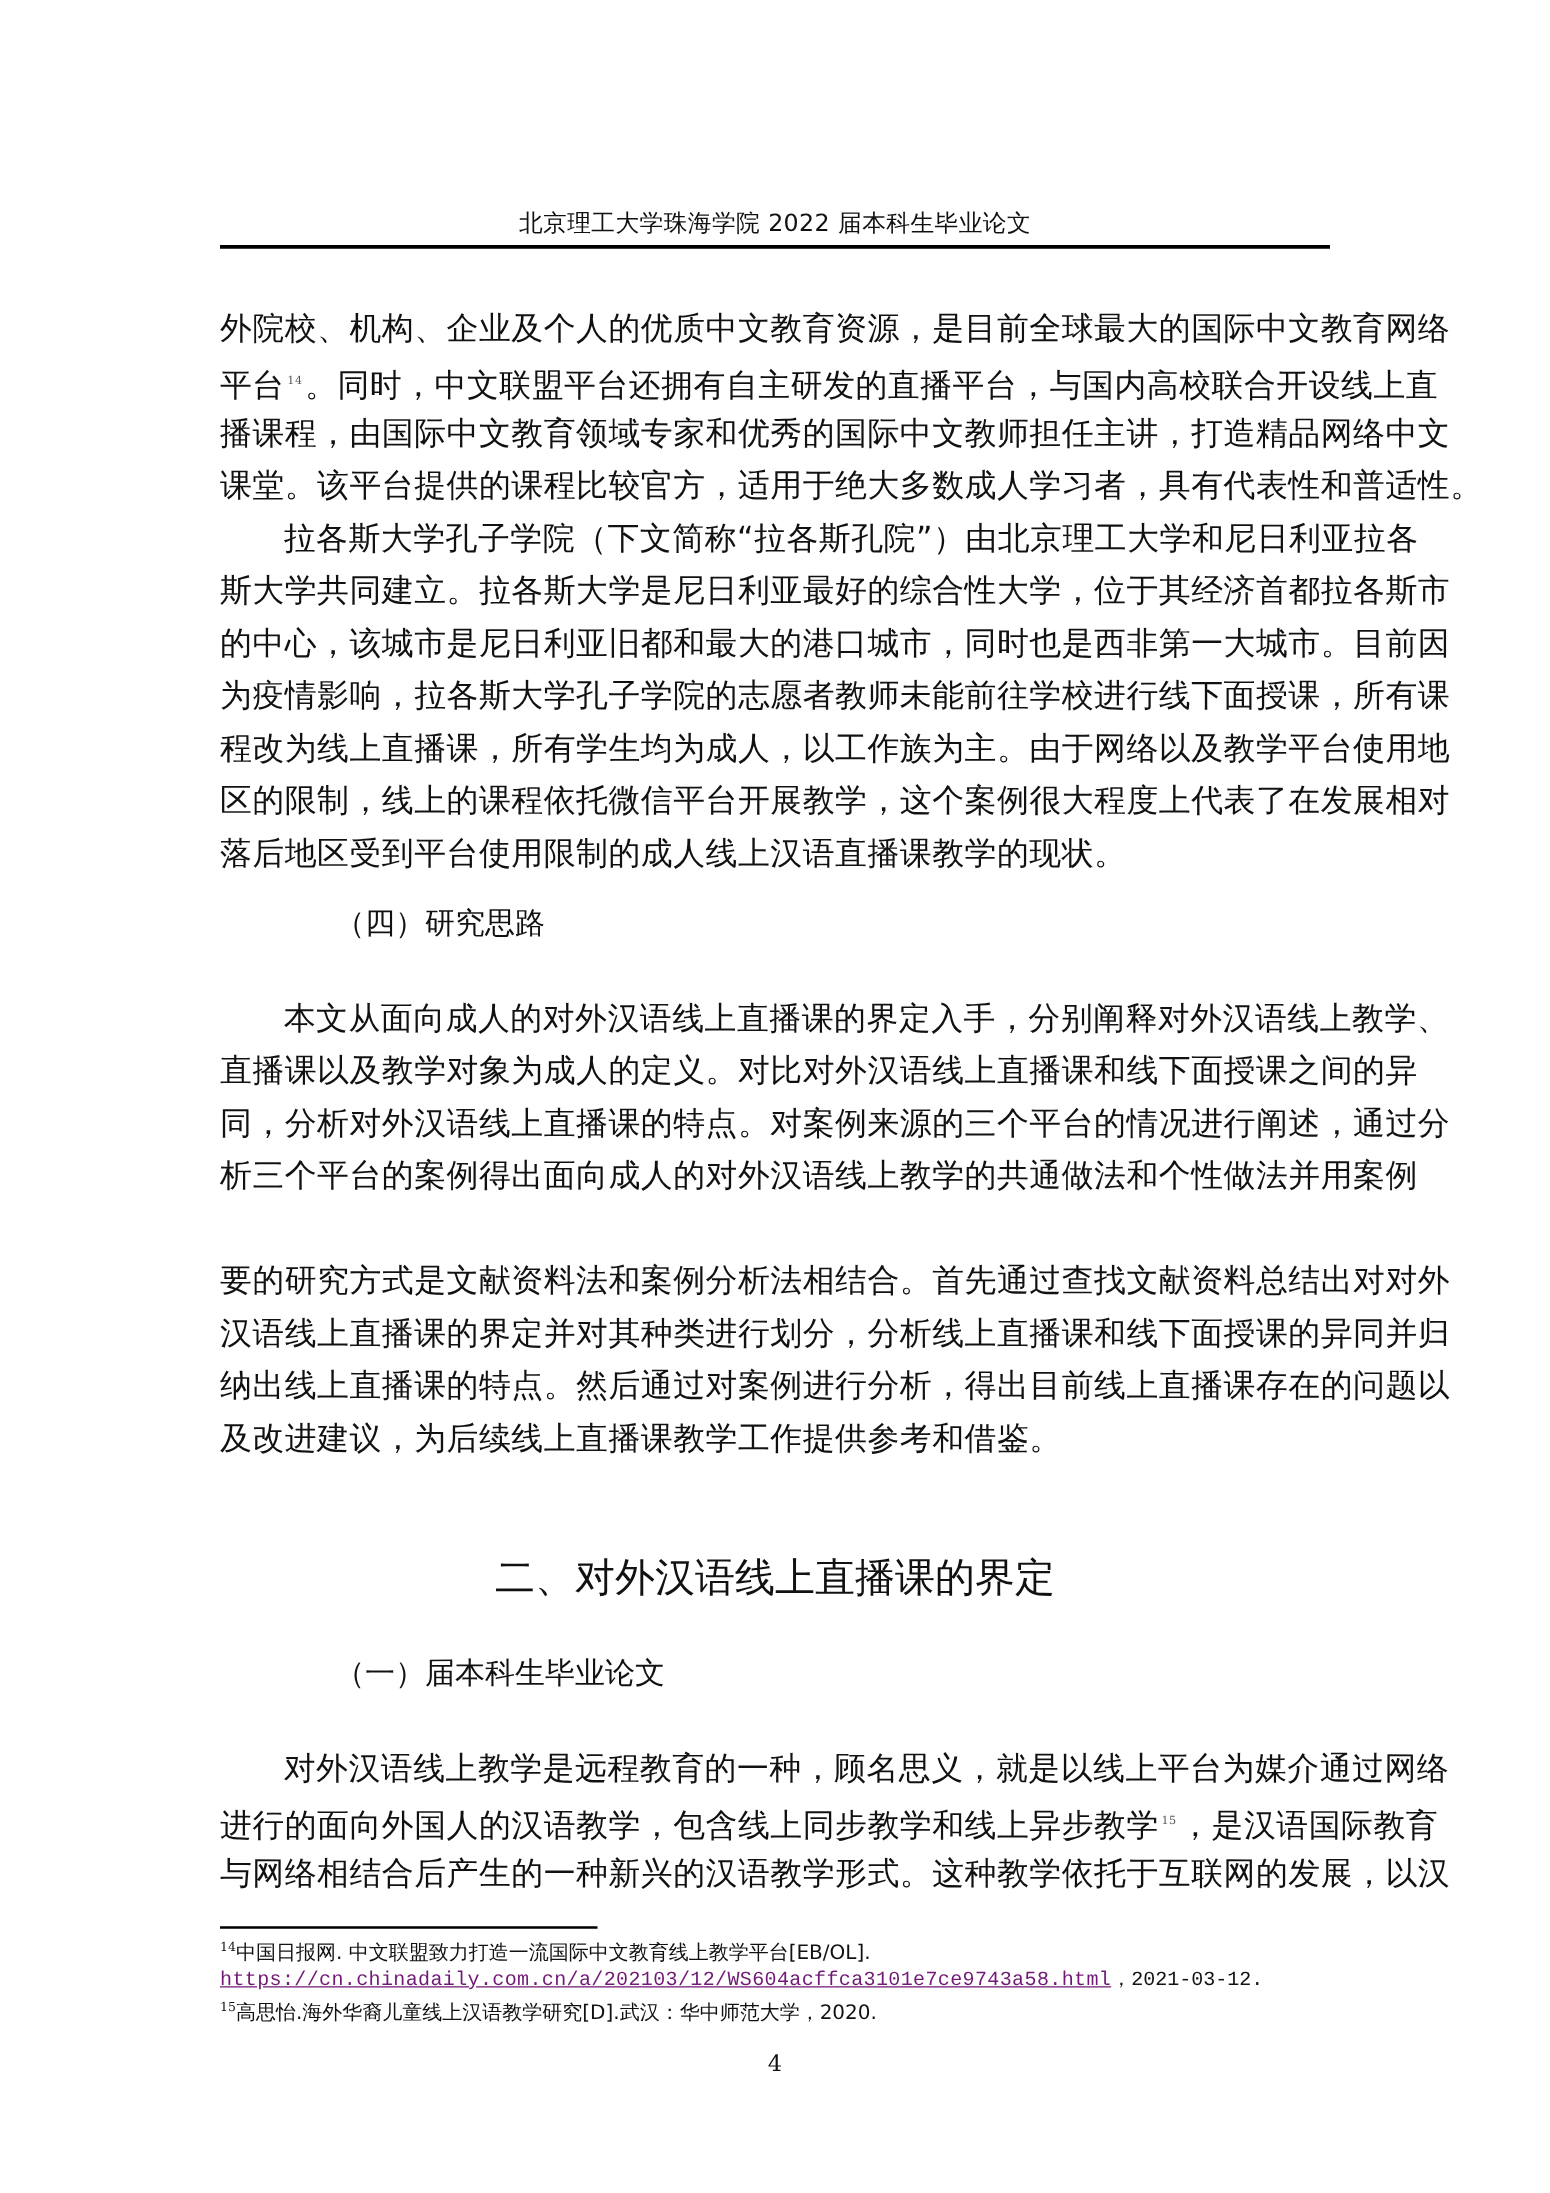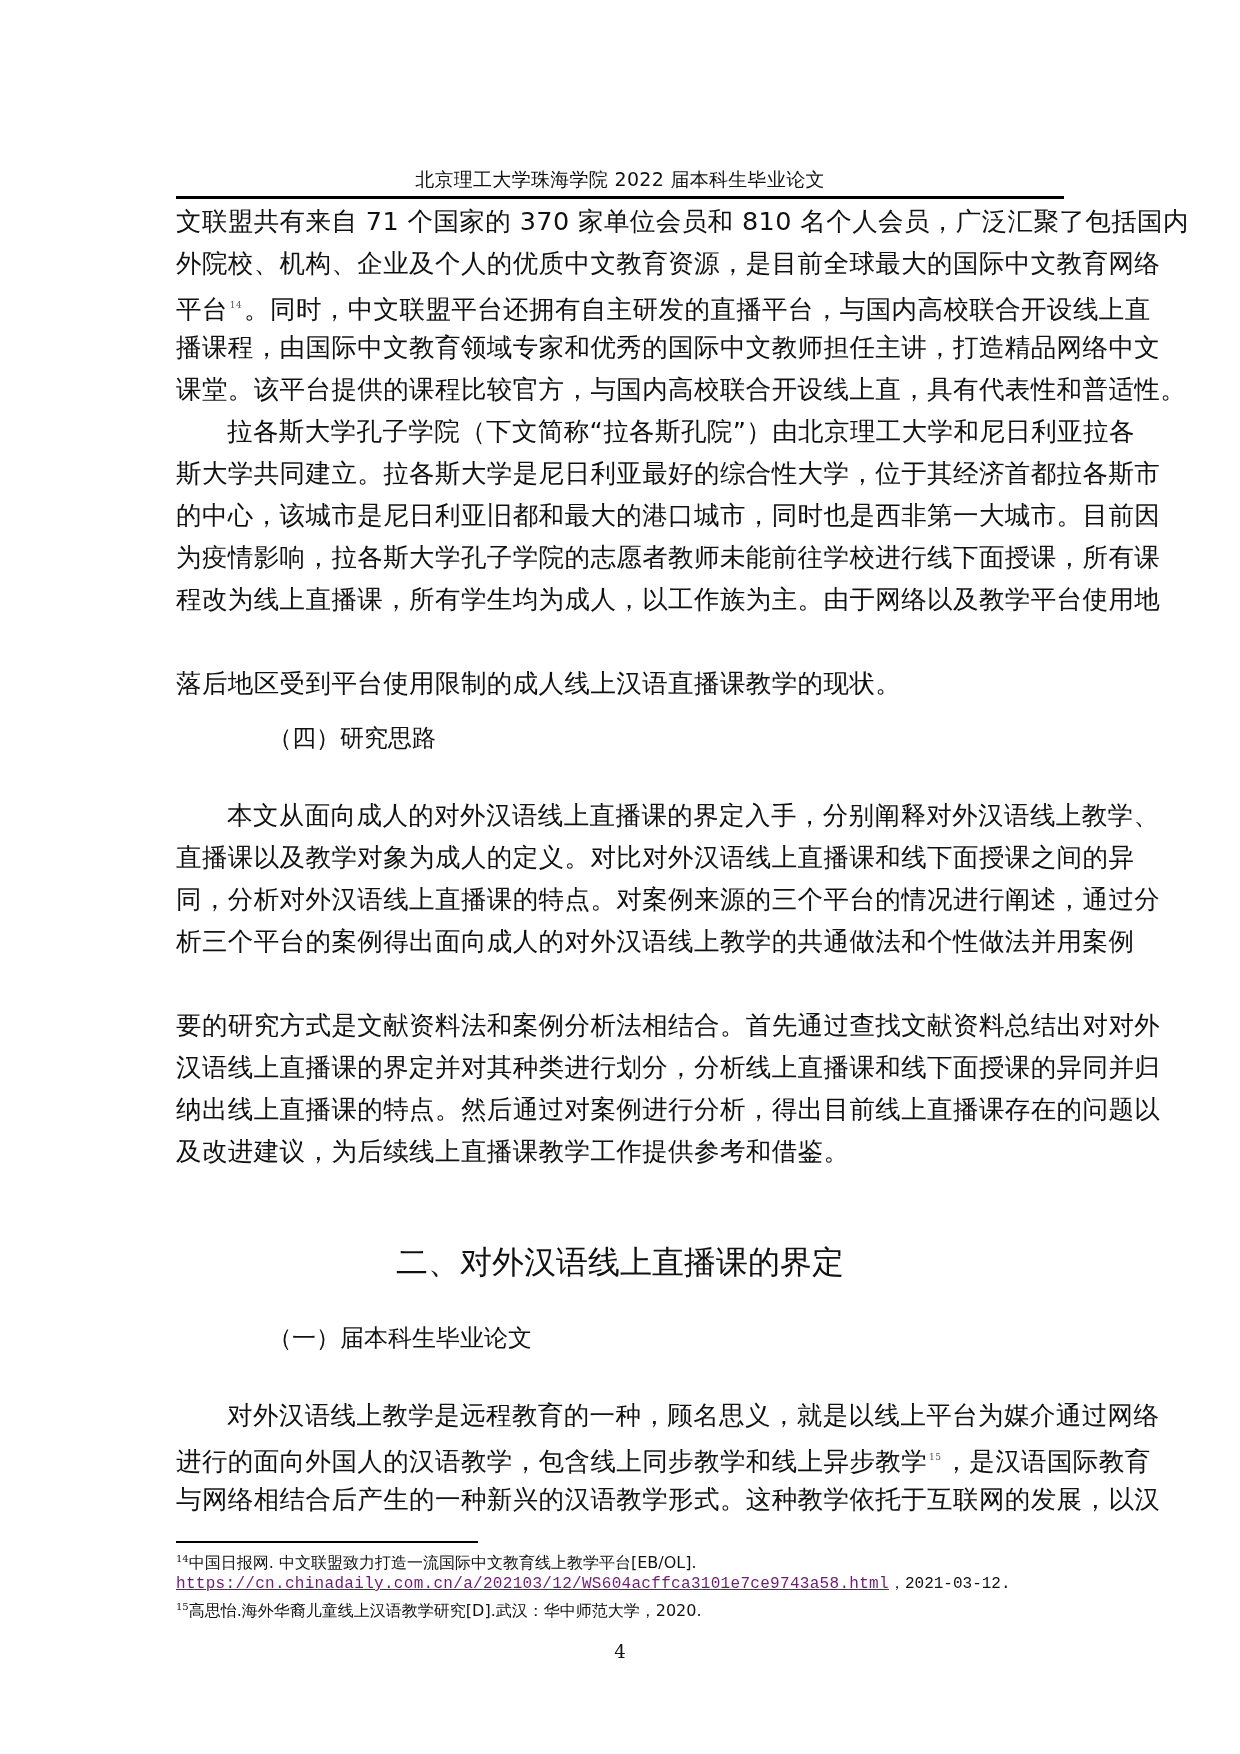--- a/index.html
+++ b/index.html
@@ -20,31 +20,31 @@
     .pagenum { position: absolute; left: 0; width: 1240px; top: 1621px; text-align: center; font-size: 18px; font-family: "DejaVu Serif", serif; }
   </style>
 </head>
 <body>
 
 <div class="page">
 
   <div class="header">北京理工大学珠海学院 2022 届本科生毕业论文</div>
   <div class="header-rule"></div>
 
-  <div class="line" style="top:184px">文联盟共有来自 71 个国家的 370 家单位会员和 810 名个人会员，广泛汇聚了包括国内</div>
   <div class="line" style="top:226px">外院校、机构、企业及个人的优质中文教育资源，是目前全球最大的国际中文教育网络</div>
   <div class="line" style="top:268px"><span>平台</span><sup class="fn">14</sup><span>。同时，中文联盟平台还拥有自主研发的直播平台，与国内高校联合开设线上直</span></div>
   <div class="line" style="top:310px">播课程，由国际中文教育领域专家和优秀的国际中文教师担任主讲，打造精品网络中文</div>
-  <div class="line" style="top:352px">课堂。该平台提供的课程比较官方，与国内高校联合开设线上直，具有代表性和普适性。</div>
+  <div class="line" style="top:352px">课堂。该平台提供的课程比较官方，适用于绝大多数成人学习者，具有代表性和普适性。</div>
 
   <div class="line indent" style="top:394px">拉各斯大学孔子学院（下文简称“拉各斯孔院”）由北京理工大学和尼日利亚拉各</div>
   <div class="line" style="top:436px">斯大学共同建立。拉各斯大学是尼日利亚最好的综合性大学，位于其经济首都拉各斯市</div>
   <div class="line" style="top:478px">的中心，该城市是尼日利亚旧都和最大的港口城市，同时也是西非第一大城市。目前因</div>
   <div class="line" style="top:520px">为疫情影响，拉各斯大学孔子学院的志愿者教师未能前往学校进行线下面授课，所有课</div>
   <div class="line" style="top:562px">程改为线上直播课，所有学生均为成人，以工作族为主。由于网络以及教学平台使用地</div>
+  <div class="line" style="top:604px">区的限制，线上的课程依托微信平台开展教学，这个案例很大程度上代表了在发展相对</div>
   <div class="line" style="top:646px">落后地区受到平台使用限制的成人线上汉语直播课教学的现状。</div>
 
   <div class="h4" style="top:700px">（四）研究思路</div>
 
   <div class="line indent" style="top:778px">本文从面向成人的对外汉语线上直播课的界定入手，分别阐释对外汉语线上教学、</div>
   <div class="line" style="top:820px">直播课以及教学对象为成人的定义。对比对外汉语线上直播课和线下面授课之间的异</div>
   <div class="line" style="top:862px">同，分析对外汉语线上直播课的特点。对案例来源的三个平台的情况进行阐述，通过分</div>
   <div class="line" style="top:904px">析三个平台的案例得出面向成人的对外汉语线上教学的共通做法和个性做法并用案例</div>
   <div class="line" style="top:988px">要的研究方式是文献资料法和案例分析法相结合。首先通过查找文献资料总结出对对外</div>
   <div class="line" style="top:1030px">汉语线上直播课的界定并对其种类进行划分，分析线上直播课和线下面授课的异同并归</div>

